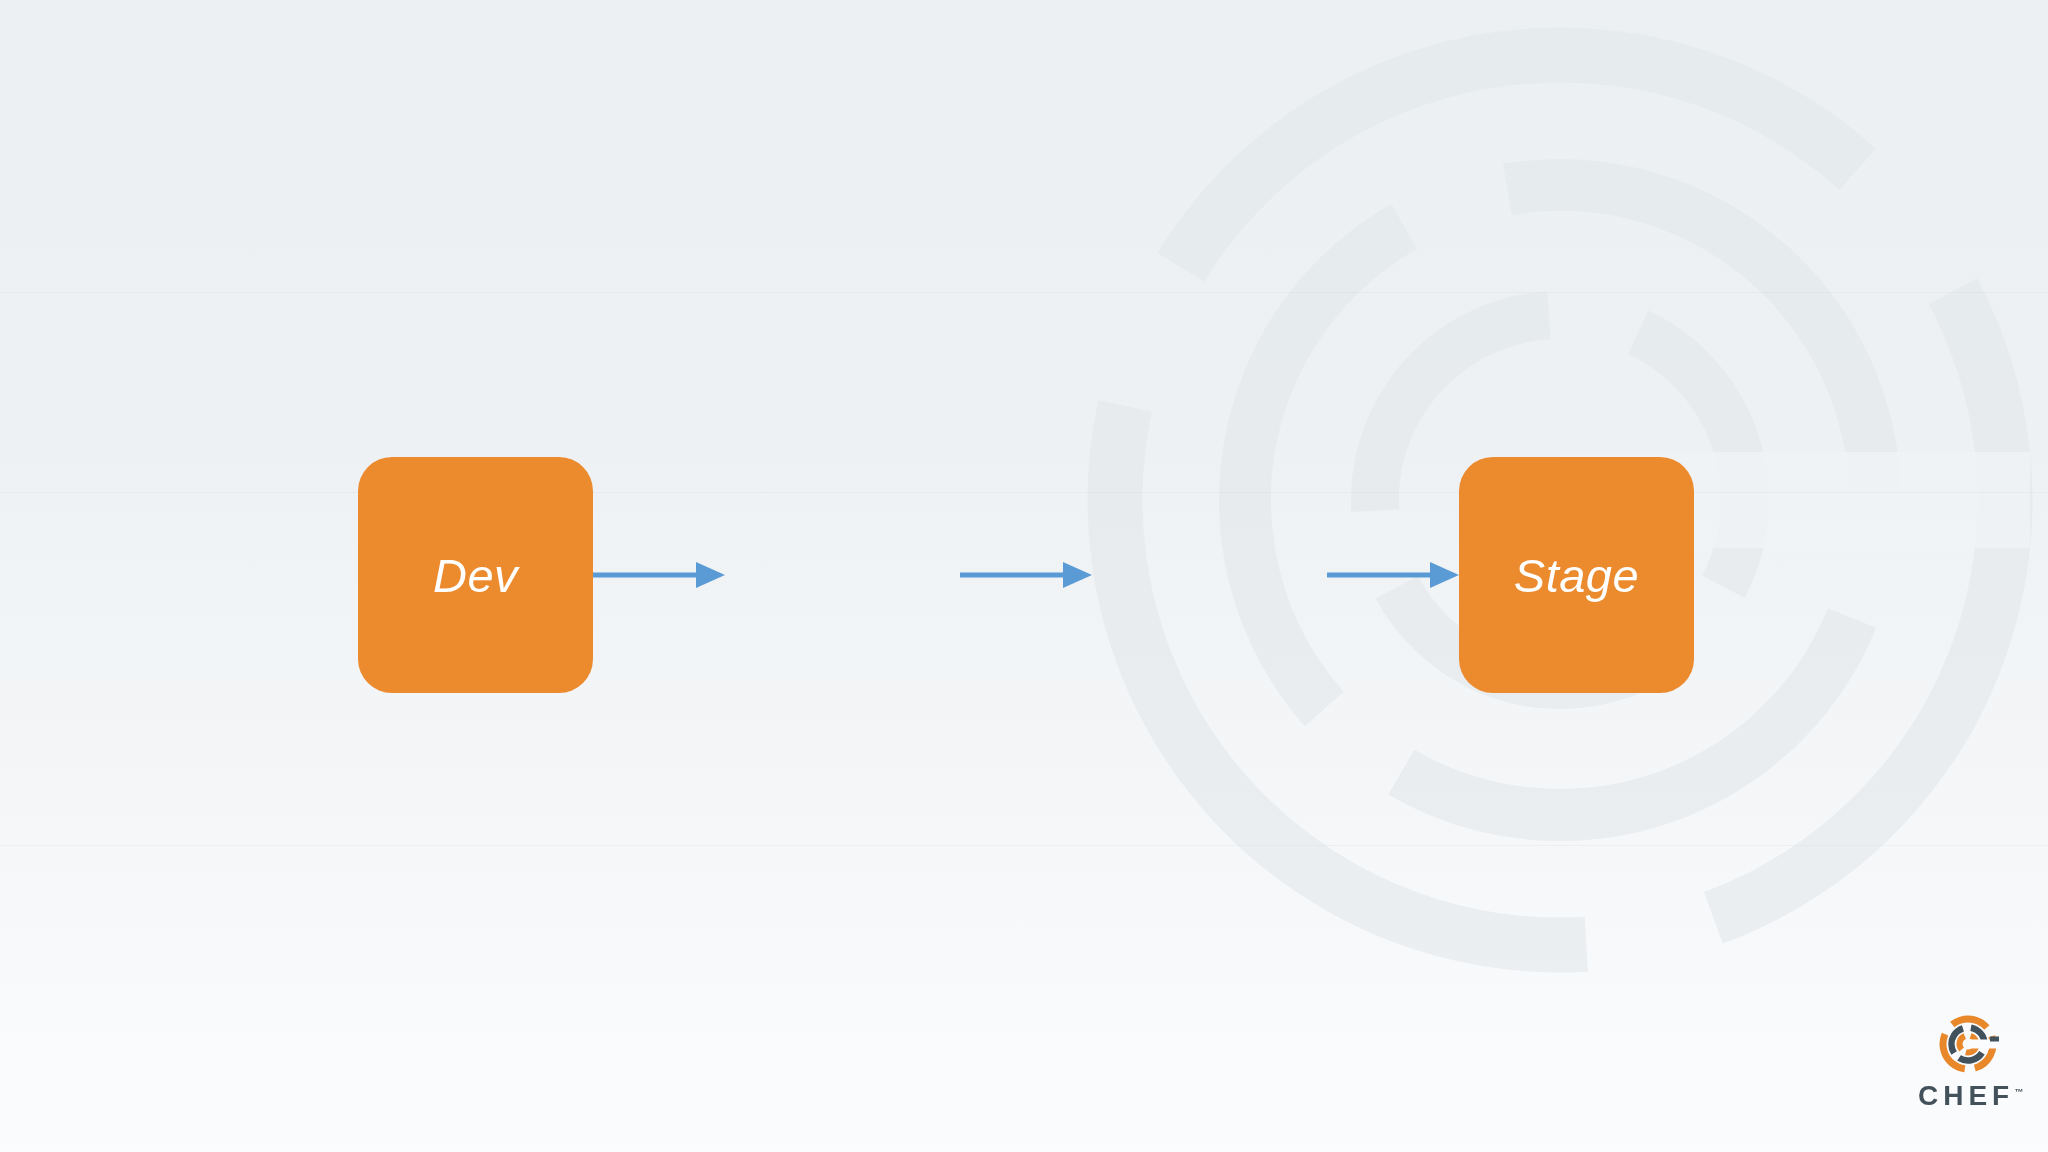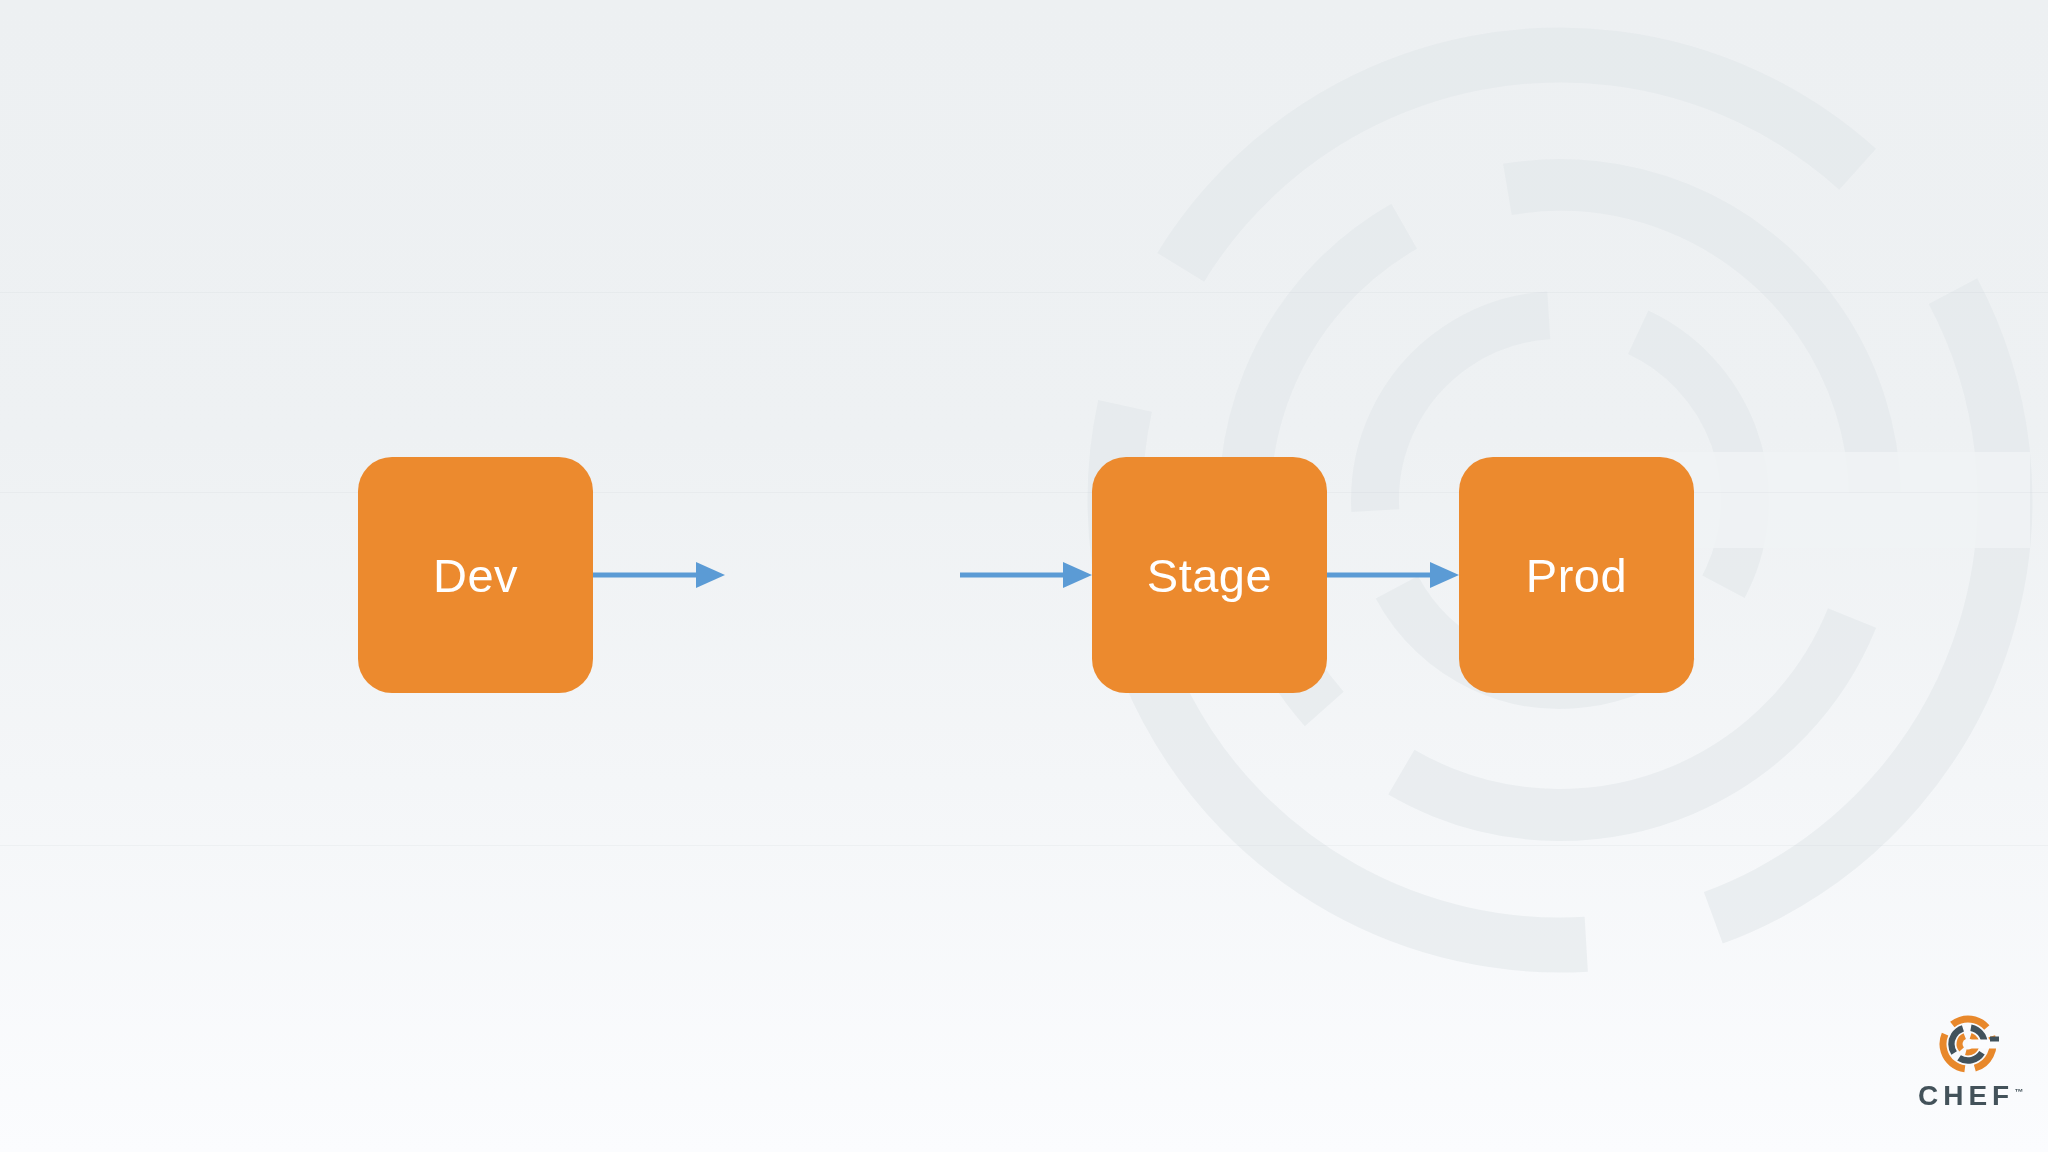--- a/index.html
+++ b/index.html
@@ -44,20 +44,21 @@
   .stage-box {
     position: absolute;
     top: 457px;
     width: 235px;
     height: 236px;
     background: #EC8A2E;
     border-radius: 34px;
     display: flex;
     align-items: center;
     justify-content: center;
+    font-style: italic;
   }
   .stage-box .stage-label {
     color: #FFFFFF;
     font-size: 47px;
     line-height: 1;
     letter-spacing: 0.5px;
   }
   .stage-box.pos-0 { left: 358px; }
   .stage-box.pos-1 { left: 725px; }
   .stage-box.pos-2 { left: 1092px; }
@@ -116,25 +117,22 @@
     <rect x="1560" y="452" width="470" height="96" fill="#F0F3F5" opacity="0.85"></rect>
   </svg>
 
   <div class="band b1"></div>
   <div class="band b2"></div>
   <div class="band b3"></div>
 
   <div class="stage-box pos-0">
     <span class="stage-label">Dev</span>
   </div>
-  <div class="stage-box pos-2">
+  <div class="stage-box pos-3">
     <span class="stage-label">Stage</span>
-  </div>
-  <div class="stage-box pos-3">
-    <span class="stage-label">Prod</span>
   </div>
 
   <svg class="flow-arrow gap-0" viewBox="0 0 132 44" aria-hidden="true">
     <line x1="0" y1="22" x2="106" y2="22" stroke="#5B9BD5" stroke-width="5"></line>
     <polygon points="103,9 132,22 103,35" fill="#5B9BD5"></polygon>
   </svg>
   <svg class="flow-arrow gap-1" viewBox="0 0 132 44" aria-hidden="true">
     <line x1="0" y1="22" x2="106" y2="22" stroke="#5B9BD5" stroke-width="5"></line>
     <polygon points="103,9 132,22 103,35" fill="#5B9BD5"></polygon>
   </svg>

